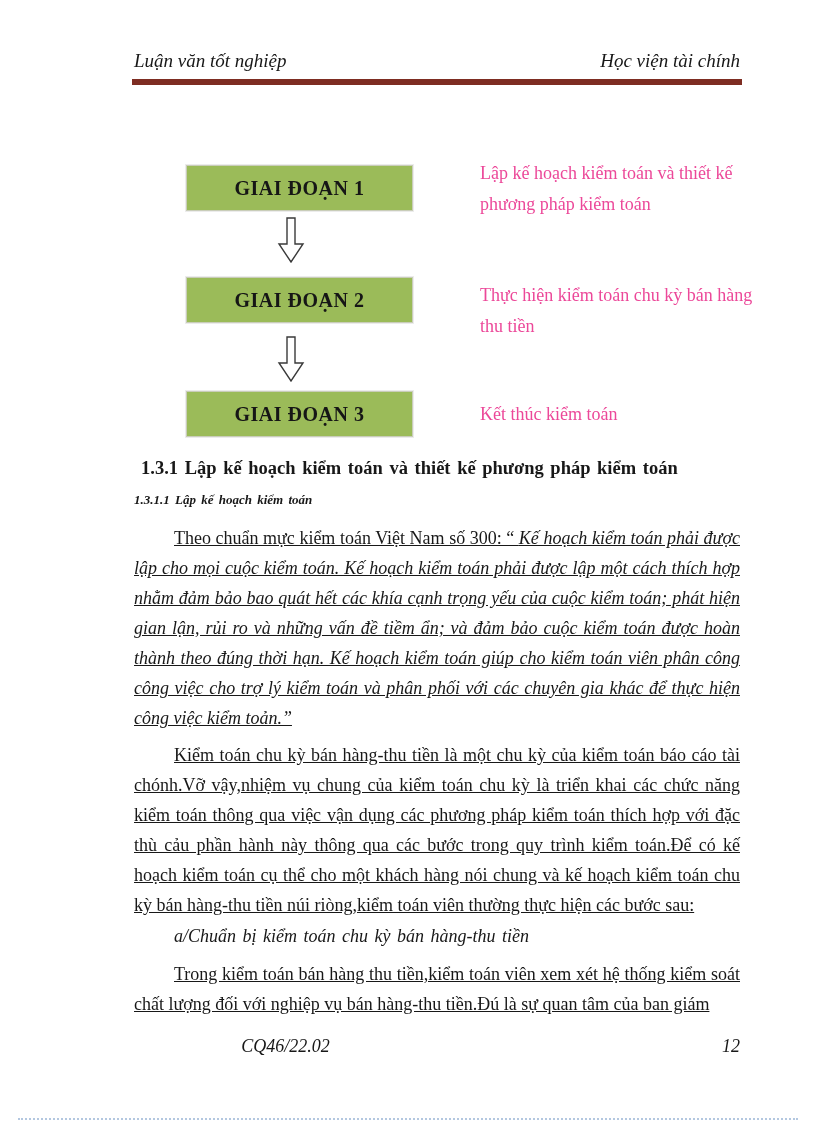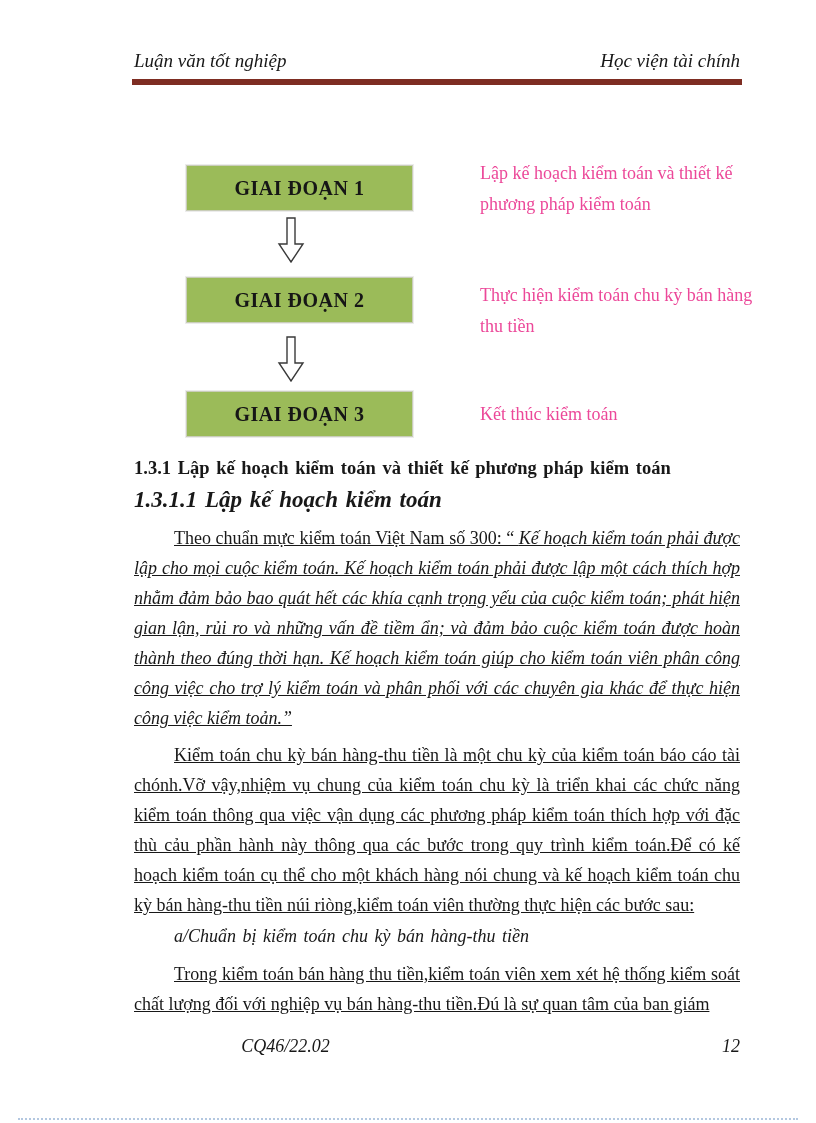--- a/index.html
+++ b/index.html
@@ -85,23 +85,24 @@
     width: 606px;
     top: 452px;
     font-size: 18px;
     line-height: 30px;
   }
   .body-text h3 {
     font-size: 18.5px;
     font-weight: bold;
     line-height: 32px;
     word-spacing: 2px;
+    margin-left: 7px;
   }
   .body-text h4 {
-    font-size: 23px;
+    font-size: 13px;
     font-weight: bold;
     font-style: italic;
     line-height: 32px;
     word-spacing: 2px;
   }
   .para {
     text-align: justify;
     text-indent: 40px;
     margin-top: 7px;
     text-decoration: underline;

